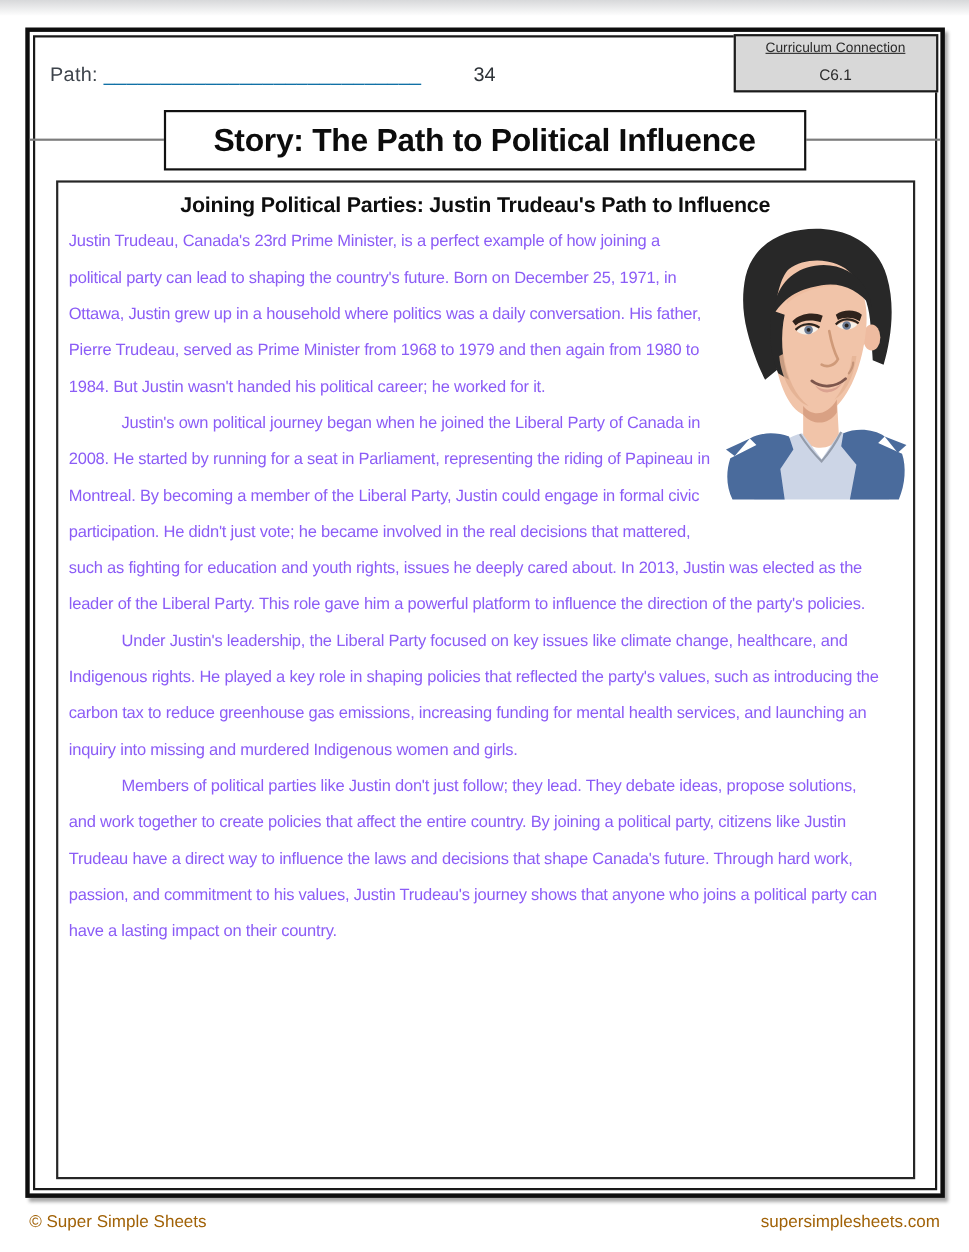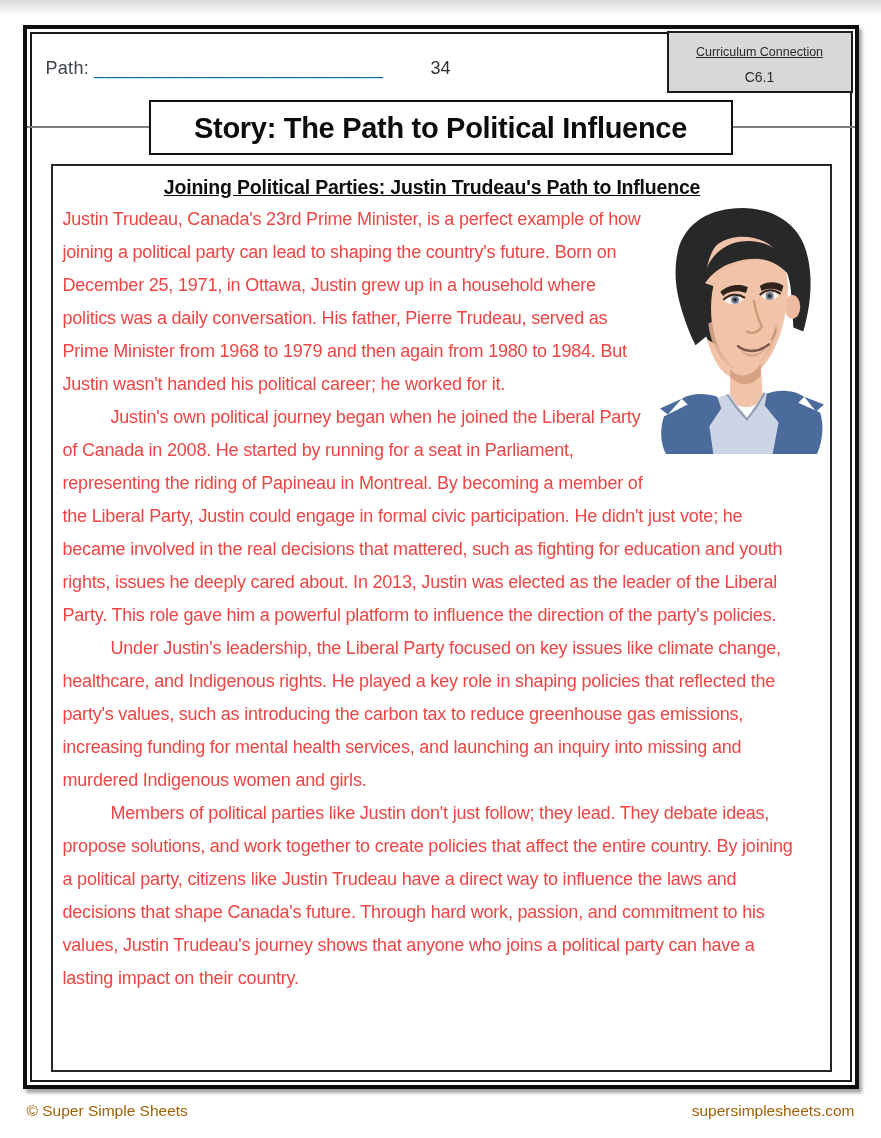--- a/index.html
+++ b/index.html
@@ -52,21 +52,21 @@
   }
   .curriculum {
     position: absolute;
     top: -11px;
     right: -12px;
     width: 186px;
     box-sizing: border-box;
     background: #d8d8d8;
     border: 2px solid #1c1c1c;
     text-align: center;
-    padding: 12px 2px 6px;
+    padding: 3px 2px 6px;
   }
   .curriculum .t {
     font-size: 12.5px;
     text-decoration: underline;
     color: #2b2b2b;
   }
   .curriculum .c {
     font-size: 14px;
     color: #2b2b2b;
     margin-top: 10px;
@@ -105,26 +105,25 @@
     padding: 8px 28px 8px 10px;
     overflow: hidden;
   }
   .story-heading {
     text-align: center;
     font-size: 19.5px;
     font-weight: bold;
     color: #0e0e0e;
     margin: 2px 0 4px;
     letter-spacing: -0.2px;
-    text-decoration: underline;
   }
   .story-body {
-    font-size: 18px;
+    font-size: 15px;
     line-height: 33px;
-    color: #ef4444;
+    color: #8b5cf6;
     letter-spacing: -0.2px;
   }
   .story-body p { margin: 0; }
   .story-body p.ind { text-indent: 48px; }
   .portrait {
     float: right;
     width: 168px;
     height: 252px;
     margin: 2px -24px 40px 10px;
   }

